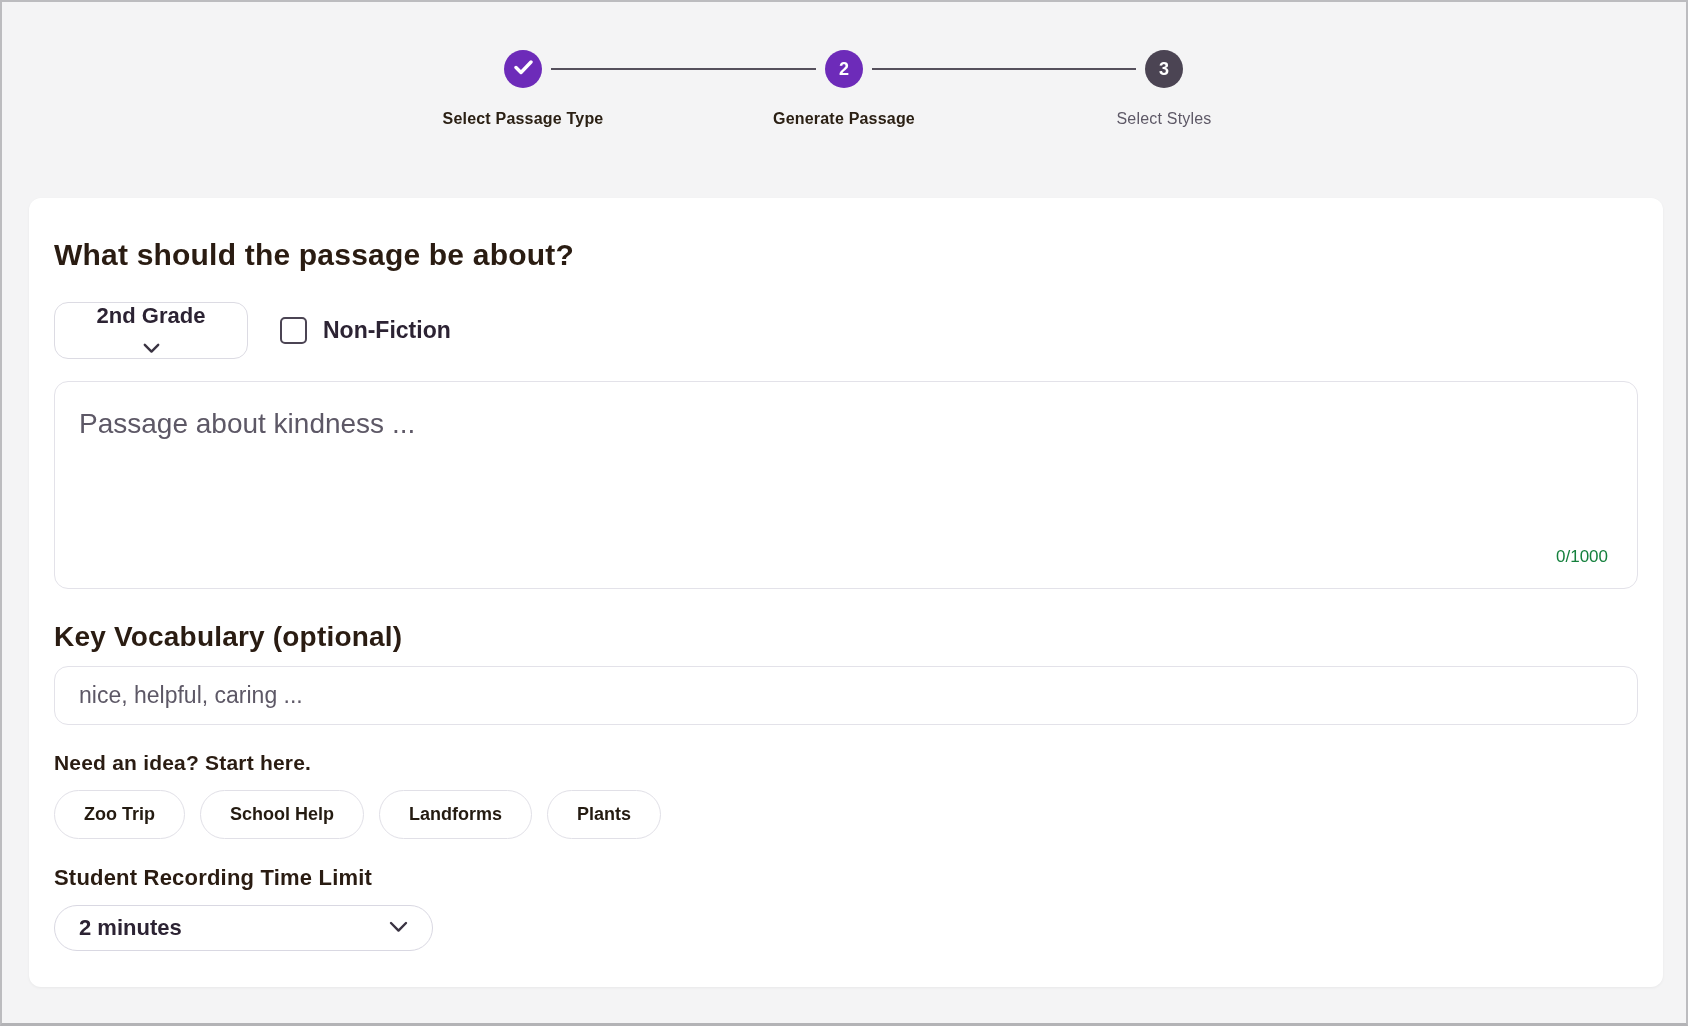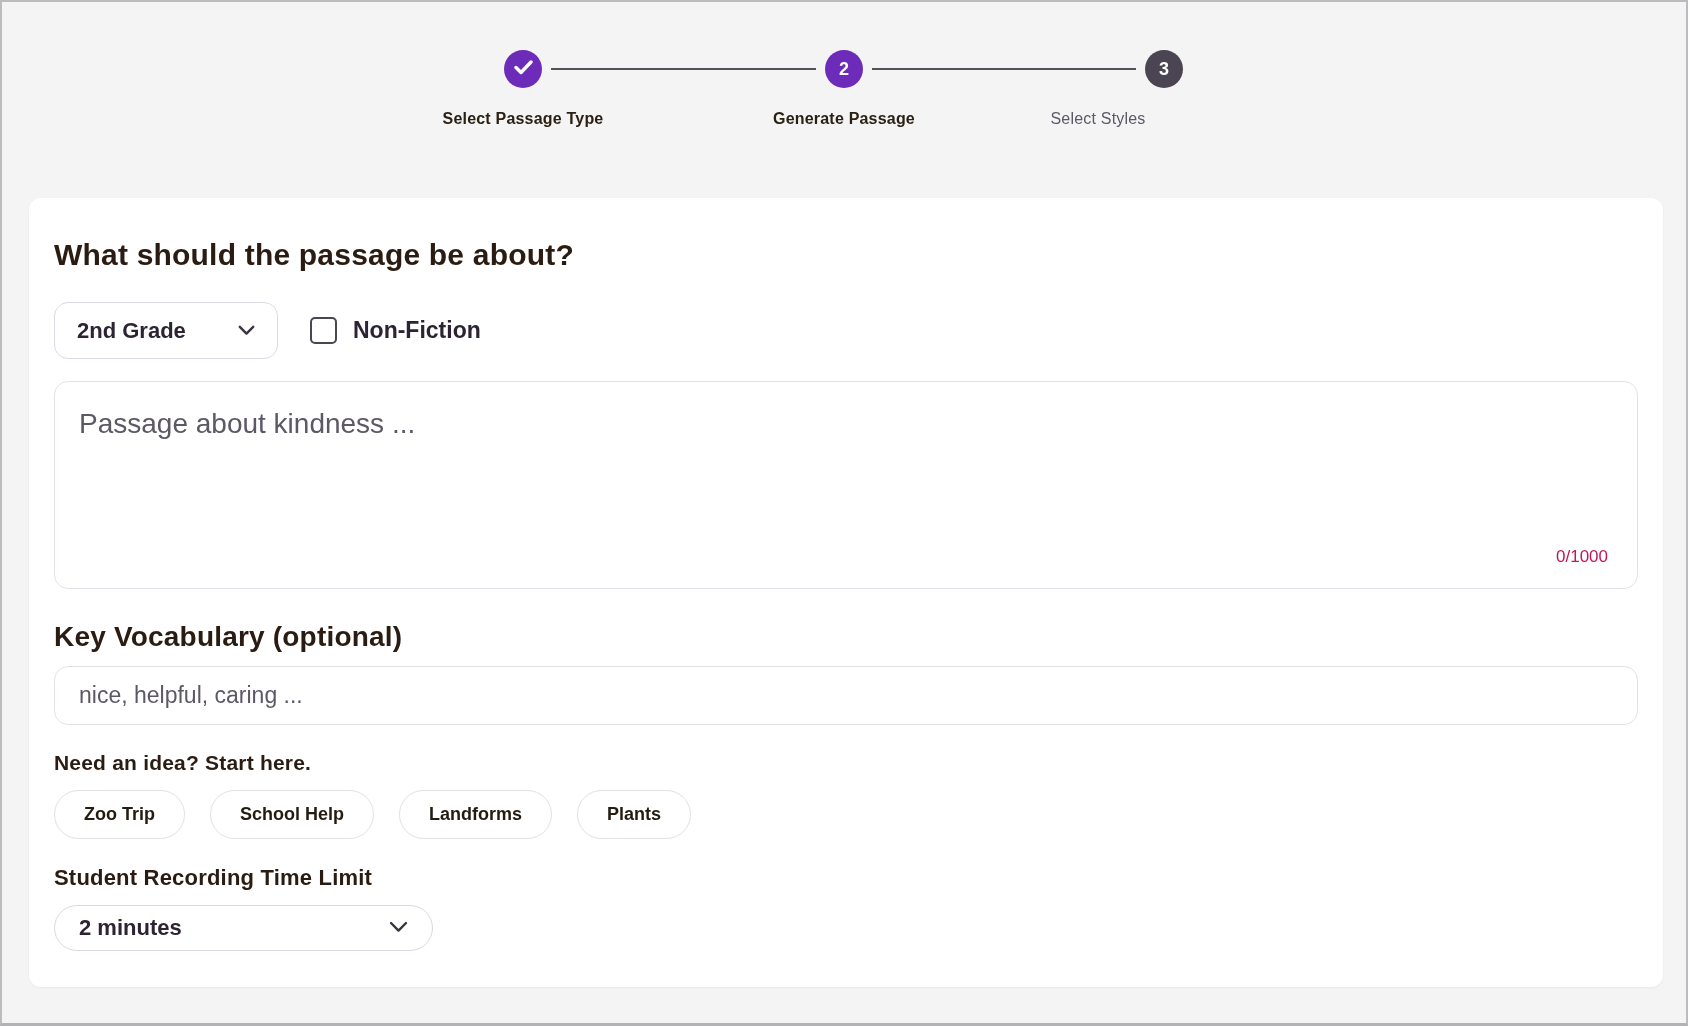--- a/index.html
+++ b/index.html
@@ -40,58 +40,58 @@
     box-shadow:0 1px 3px rgba(0,0,0,.05);
     padding:0 25px;
   }
   h1.card-title {
     margin-top:40px; font-size:30px; font-weight:800; color:#2a1c12;
     letter-spacing:.2px;
   }
 
   .controls-row { margin-top:30px; display:flex; align-items:center; gap:32px; }
   .grade-select {
-    width:224px; height:57px; background:#fff;
+    width:194px; height:57px; background:#fff;
     border:1.5px solid #dcdbe3; border-radius:14px;
     display:flex; align-items:center; justify-content:space-between;
-    padding:0 22px; cursor:pointer;
+    padding:0 22px; cursor:pointer;flex-direction:column;
   }
   .grade-select .value { font-size:22px; font-weight:600; color:#2c2333; }
   .chevron { flex:0 0 auto; }
 
   .checkbox-row { display:flex; align-items:center; gap:16px; cursor:pointer; }
   .checkbox-box {
     width:27px; height:27px; border:2.5px solid #4b4453; border-radius:5px;
     background:#fff;
   }
   .checkbox-label { font-size:23px; font-weight:600; color:#2c2333; }
 
   .textarea-wrap { position:relative; margin-top:22px; }
   textarea.passage-input {
     width:100%; height:208px; border:1.5px solid #e3e2e9; border-radius:14px;
     padding:26px 24px; font-family:"Liberation Sans", sans-serif;
     font-size:28px; color:#2c2333; resize:none; outline:none; display:block;
   }
   textarea.passage-input::placeholder { color:#5d5866; opacity:1; }
   .char-counter {
     position:absolute; right:30px; bottom:22px;
-    font-size:17px; color:#be185d;
+    font-size:17px; color:#15803d;
   }
 
   .section-label { margin-top:32px; font-size:28px; font-weight:800; color:#2a1c12; letter-spacing:.2px; }
   input.vocab-input {
     margin-top:13px; width:100%; height:59px;
     border:1.5px solid #e3e2e9; border-radius:14px;
     padding:0 24px; font-family:"Liberation Sans", sans-serif;
     font-size:23px; color:#2c2333; outline:none; display:block;
   }
   input.vocab-input::placeholder { color:#5d5866; opacity:1; }
 
   .idea-label { margin-top:26px; font-size:21px; font-weight:800; color:#2a1c12; letter-spacing:.2px; }
-  .pills { margin-top:15px; display:flex; gap:25px; }
+  .pills { margin-top:15px; display:flex; gap:15px; }
   .pill {
     height:49px; padding:0 29px; background:#fff;
     border:1.5px solid #e1e0e7; border-radius:26px;
     display:flex; align-items:center; font-size:18px; font-weight:700;
     color:#241b11; cursor:pointer; white-space:nowrap;
   }
 
   .time-label { margin-top:26px; font-size:22px; font-weight:800; color:#2a1c12; letter-spacing:.2px; }
   .time-select {
     margin-top:14px; width:379px; height:46px; background:#fff;
@@ -119,21 +119,21 @@
     <span>2</span>
   </div>
   <div class="connector" id="conn-2"></div>
 
   <div class="step-circle upcoming" style="left:1162px;">
     <span>3</span>
   </div>
 
   <div class="step-label" style="left:521px;">Select Passage Type</div>
   <div class="step-label" style="left:842px;">Generate Passage</div>
-  <div class="step-label upcoming" style="left:1096px;">Select Styles</div>
+  <div class="step-label upcoming" style="left:1162px;">Select Styles</div>
 </div>
 
 <div class="card">
 
   <h1 class="card-title">What should the passage be about?</h1>
 
   <div class="controls-row">
     <div class="grade-select">
       <span class="value">2nd Grade</span>
       <span class="chevron">

